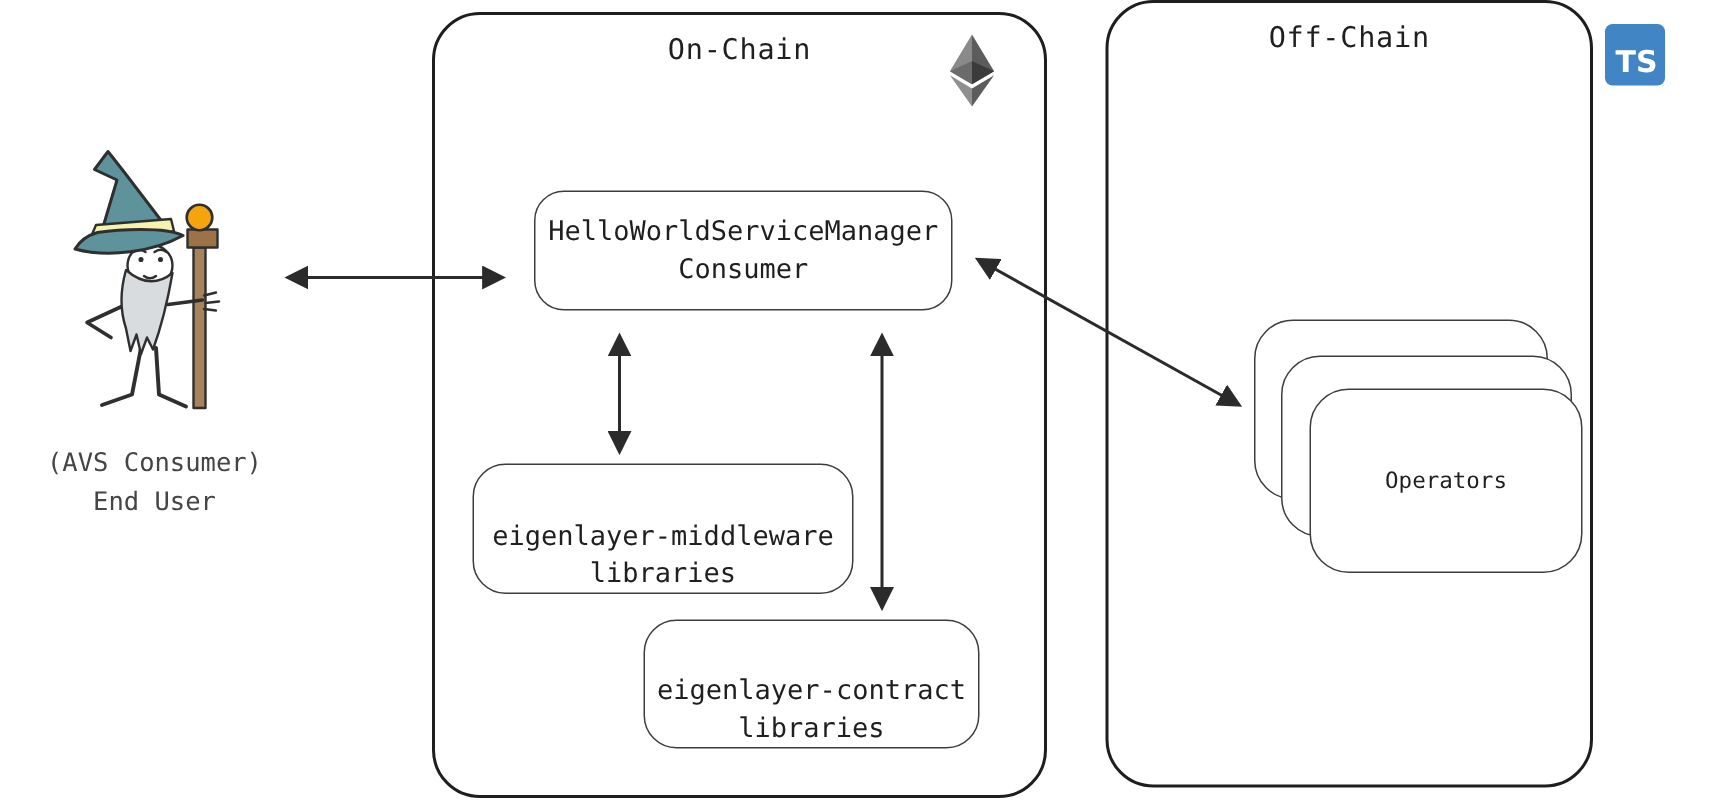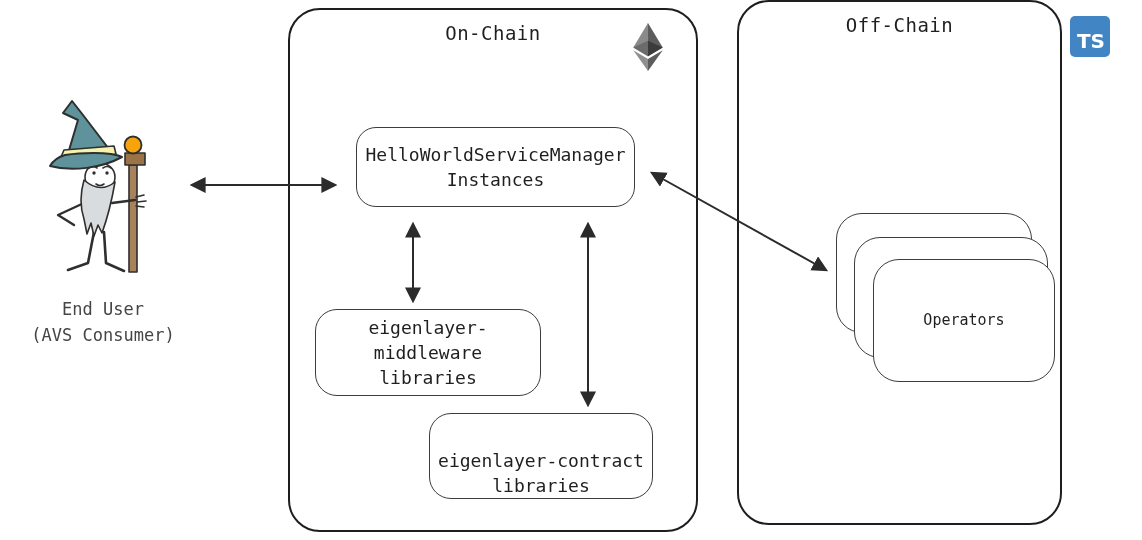--- a/index.html
+++ b/index.html
@@ -62,24 +62,24 @@
   <div class="big-box" style="left:737px;top:0;width:325px;height:525px;">
     <div class="box-title">Off-Chain</div>
 
     <div class="ts-badge" style="left:331px;top:14px;width:40px;height:41px;">
       <span>TS</span>
     </div>
   </div>
 
   <div class="node" style="left:356px;top:127px;width:279px;height:80px;border-radius:20px;">
     <span>HelloWorldServiceManager</span>
-    <span>Instances</span>
+    <span>Consumer</span>
   </div>
 
-  <div class="node" style="left:315px;top:309px;width:226px;height:87px;">
+  <div class="node" style="left:315px;top:309px;width:254px;height:87px;justify-content:flex-end;">
     <span>eigenlayer-middleware</span>
     <span>libraries</span>
   </div>
 
   <div class="node" style="left:429px;top:413px;width:224px;height:86px;justify-content:flex-end;">
     <span>eigenlayer-contract</span>
     <span>libraries</span>
   </div>
 
   <div class="stack-box" style="left:836px;top:213px;width:196px;height:120px;"></div>
@@ -116,22 +116,22 @@
 
       <path d="M37,64 L48,27 L33,20 L42,8 L53,22 L82,60 Z" fill="var(--hat-teal,#5e939b)" stroke-width="2"></path>
 
       <path d="M34,57 L84,53 L86,61 Q58,70 31,64 Z" fill="var(--band-yellow,#f5f3ae)" stroke-width="1.6"></path>
 
       <path d="M20,73 C42,79 72,75 92,64 C80,58 48,60 35,62 C28,64 23,68 20,73 Z" fill="var(--hat-teal,#5e939b)" stroke-width="2"></path>
     </g>
   </svg>
 
   <div class="end-user-label">
+    <span>(AVS Consumer)</span>
     <span>End User</span>
-    <span>(AVS Consumer)</span>
   </div>
 
   <svg class="overlay" style="left:0;top:0;" width="1142" height="540" viewBox="0 0 1142 540">
     <defs>
       <marker id="ah" viewBox="0 0 10 10" refX="8.5" refY="5" markerWidth="8" markerHeight="8" orient="auto-start-reverse">
         <path d="M0,0 L10,5 L0,10 Z" fill="var(--arrow-dark,#2b2b2b)"></path>
       </marker>
     </defs>
     <g stroke="var(--arrow-dark,#2b2b2b)" stroke-width="2" fill="none">
       <path d="M192,185 L335,185" marker-start="url(#ah)" marker-end="url(#ah)"></path>

